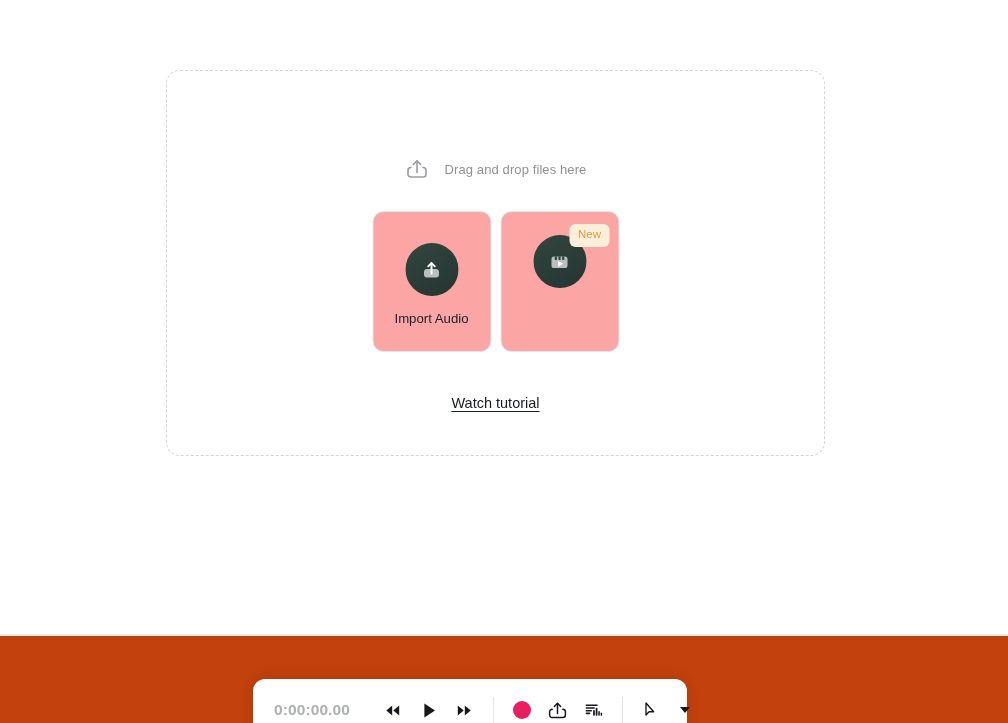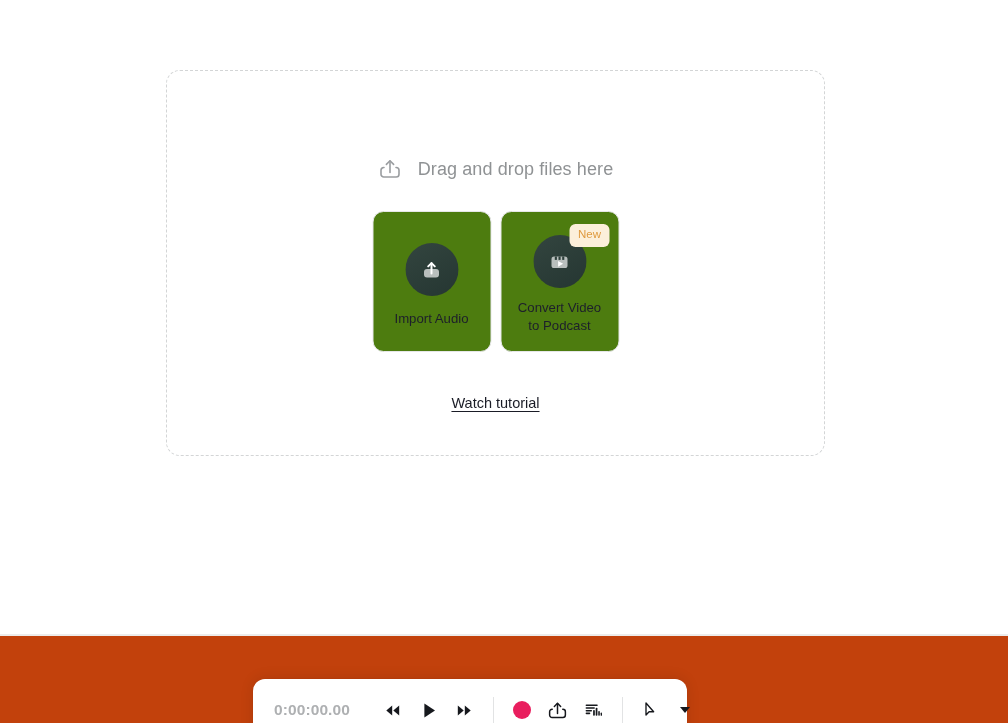--- a/index.html
+++ b/index.html
@@ -52,21 +52,21 @@
   }
 
   .drop-hint .up-icon {
     width: 24px;
     height: 24px;
     display: block;
     color: #9a9da0;
   }
 
   .drop-hint-text {
-    font-size: 18px;
+    font-size: 13px;
     color: #8f9294;
     letter-spacing: 0.1px;
   }
 
   
   .cards {
     position: absolute;
     left: 50%;
     transform: translateX(-50%);
     top: 140px;
@@ -74,21 +74,21 @@
     gap: 9px;
     align-items: stretch;
   }
 
   .card {
     position: relative;
     width: 119px;
     height: 141px;
     border: 1px solid #e6e7e8;
     border-radius: 11px;
-    background: #4d7c0f;
+    background: #fca5a5;
     display: flex;
     flex-direction: column;
     align-items: center;
     cursor: pointer;
   }
 
   .card .circle {
     width: 53px;
     height: 53px;
     border-radius: 50%;
@@ -269,22 +269,20 @@
             <span>
               <svg width="28" height="28" viewBox="0 0 28 28" fill="none">
                 <rect x="6" y="8.5" width="16" height="11.5" rx="2.6" fill="#b9bfbd"></rect>
                 <rect x="9.3" y="8.5" width="2.1" height="3.4" fill="#2c3e39"></rect>
                 <rect x="13.0" y="8.5" width="2.1" height="3.4" fill="#2c3e39"></rect>
                 <rect x="16.7" y="8.5" width="2.1" height="3.4" fill="#2c3e39"></rect>
                 <path d="M12.6 12.9l5 2.9-5 2.9z" fill="#ffffff"></path>
               </svg>
             </span>
           </div>
-          <div class="card-label">Convert Video
-to Podcast</div>
         </div>
 
 
 
       </div>
 
       <div class="tutorial-wrap">
         <span class="tutorial-link">Watch tutorial</span>
       </div>
 

